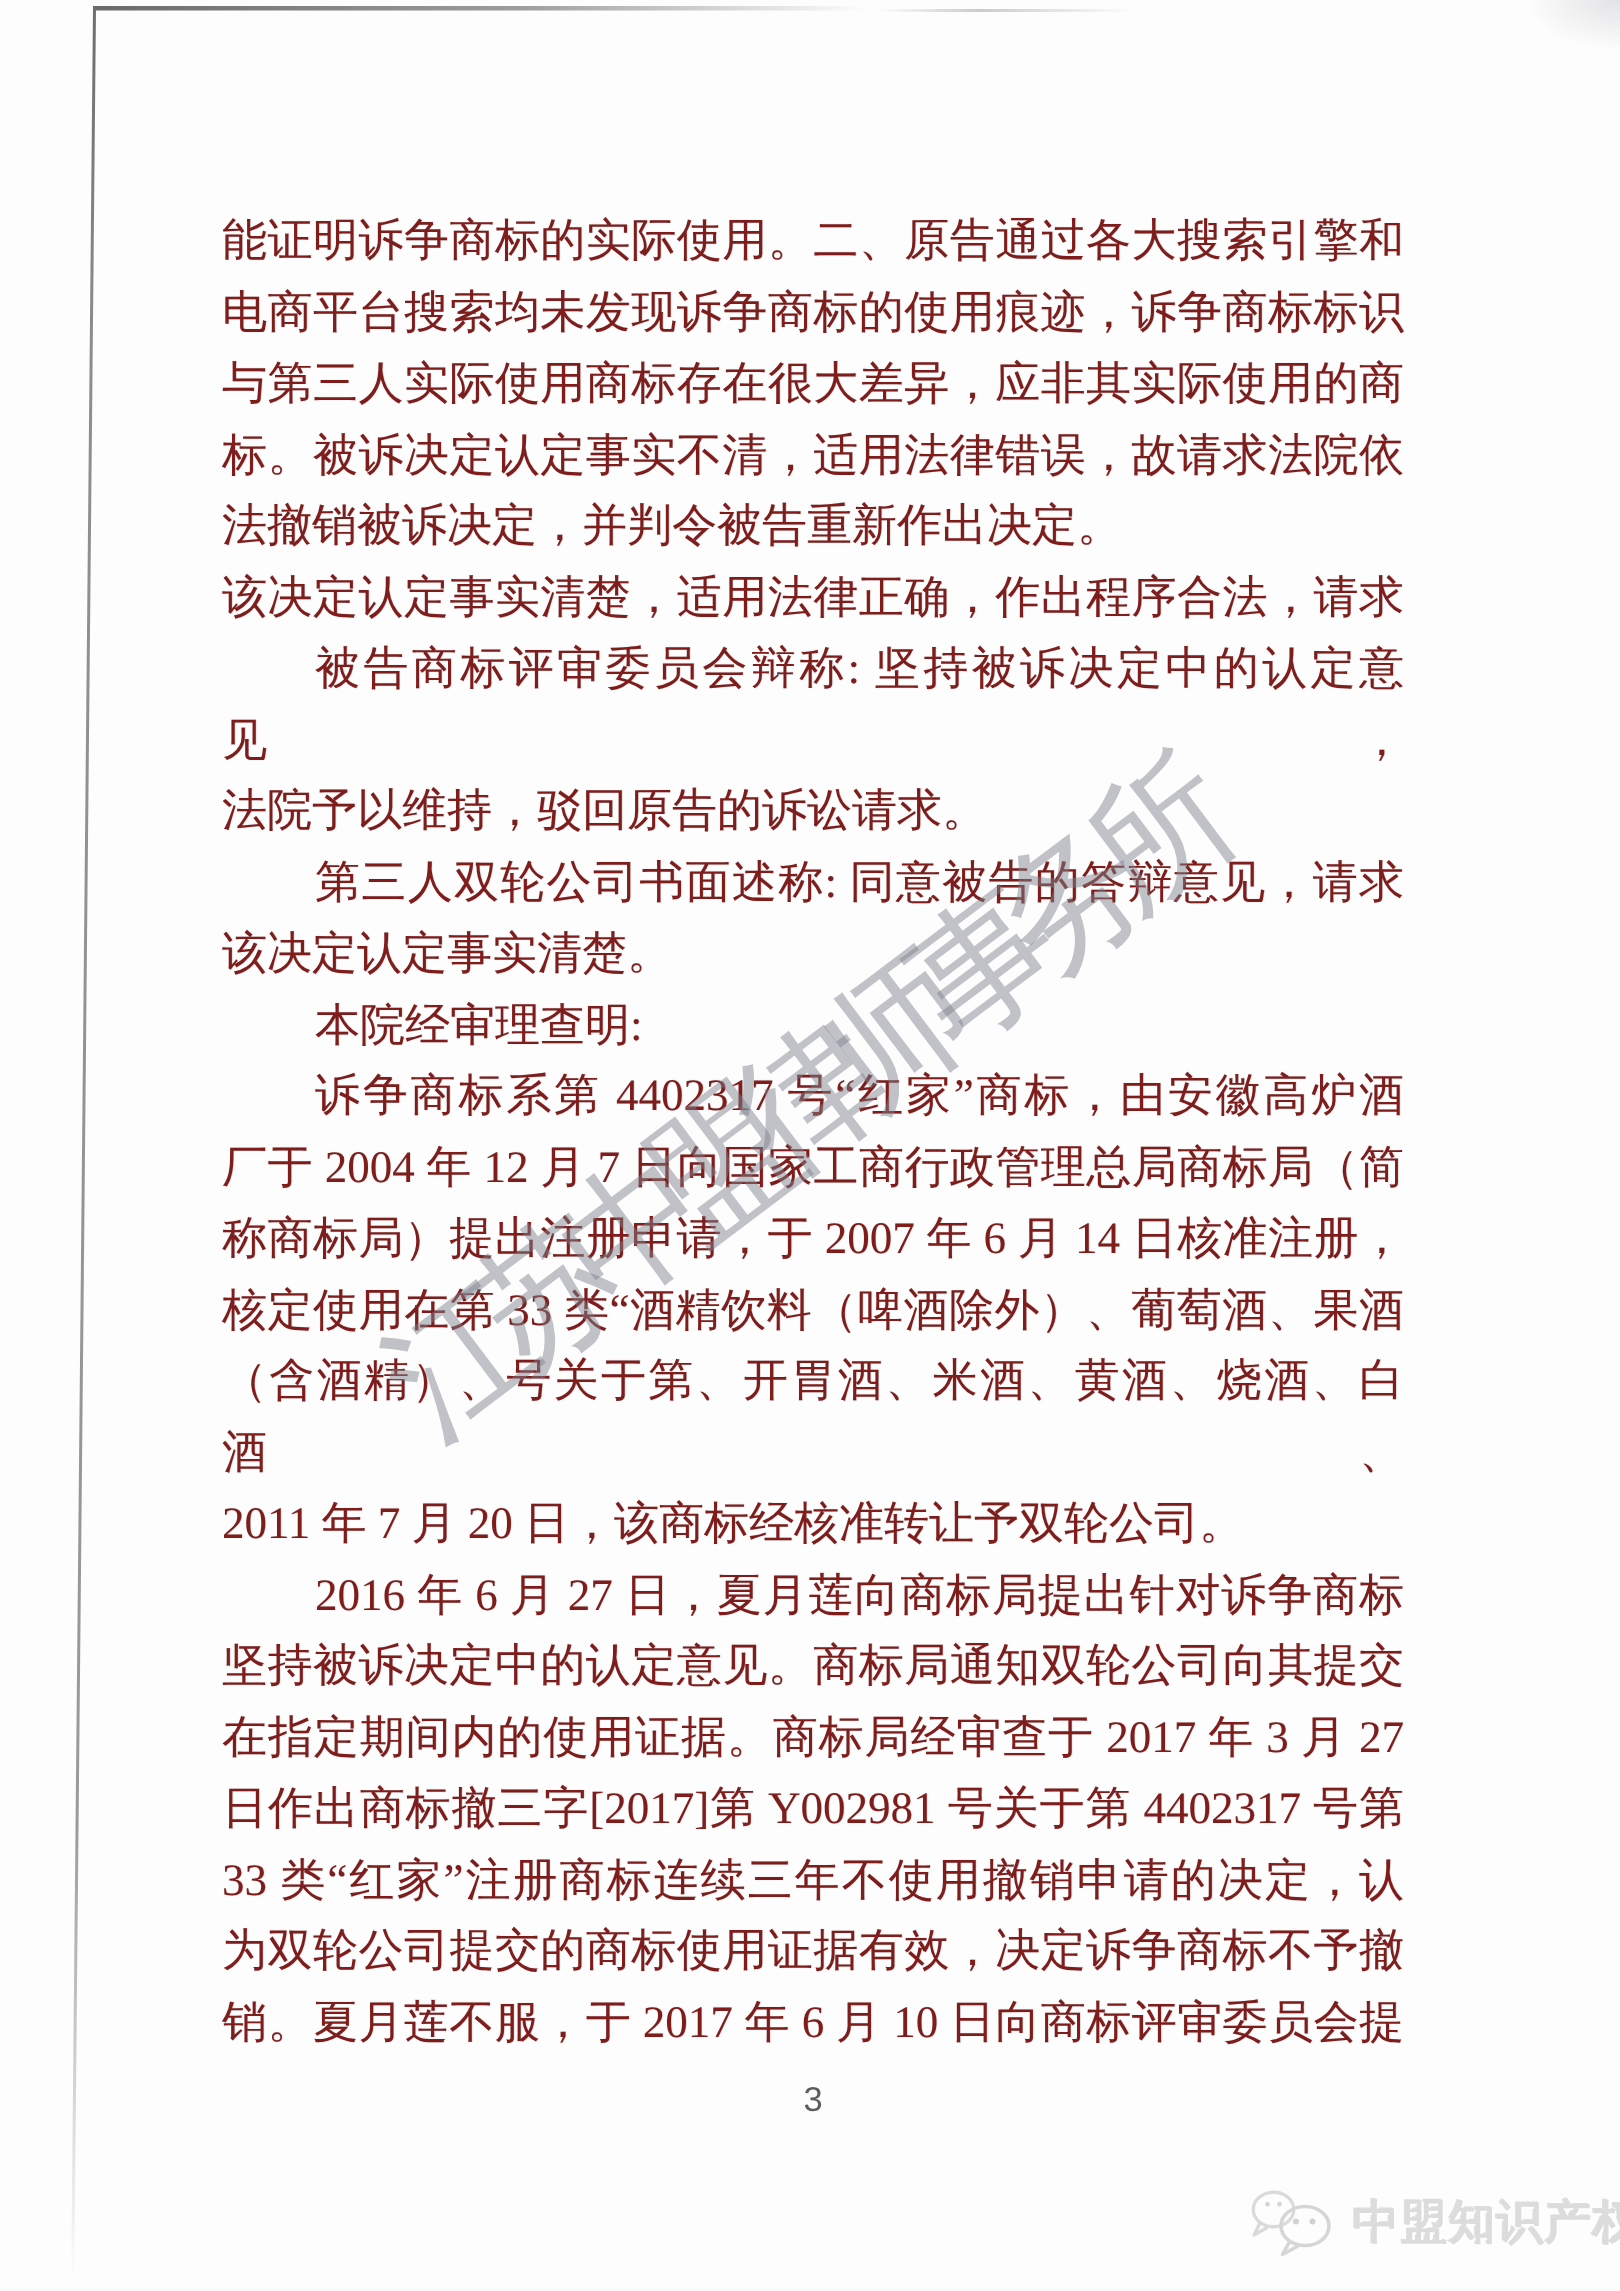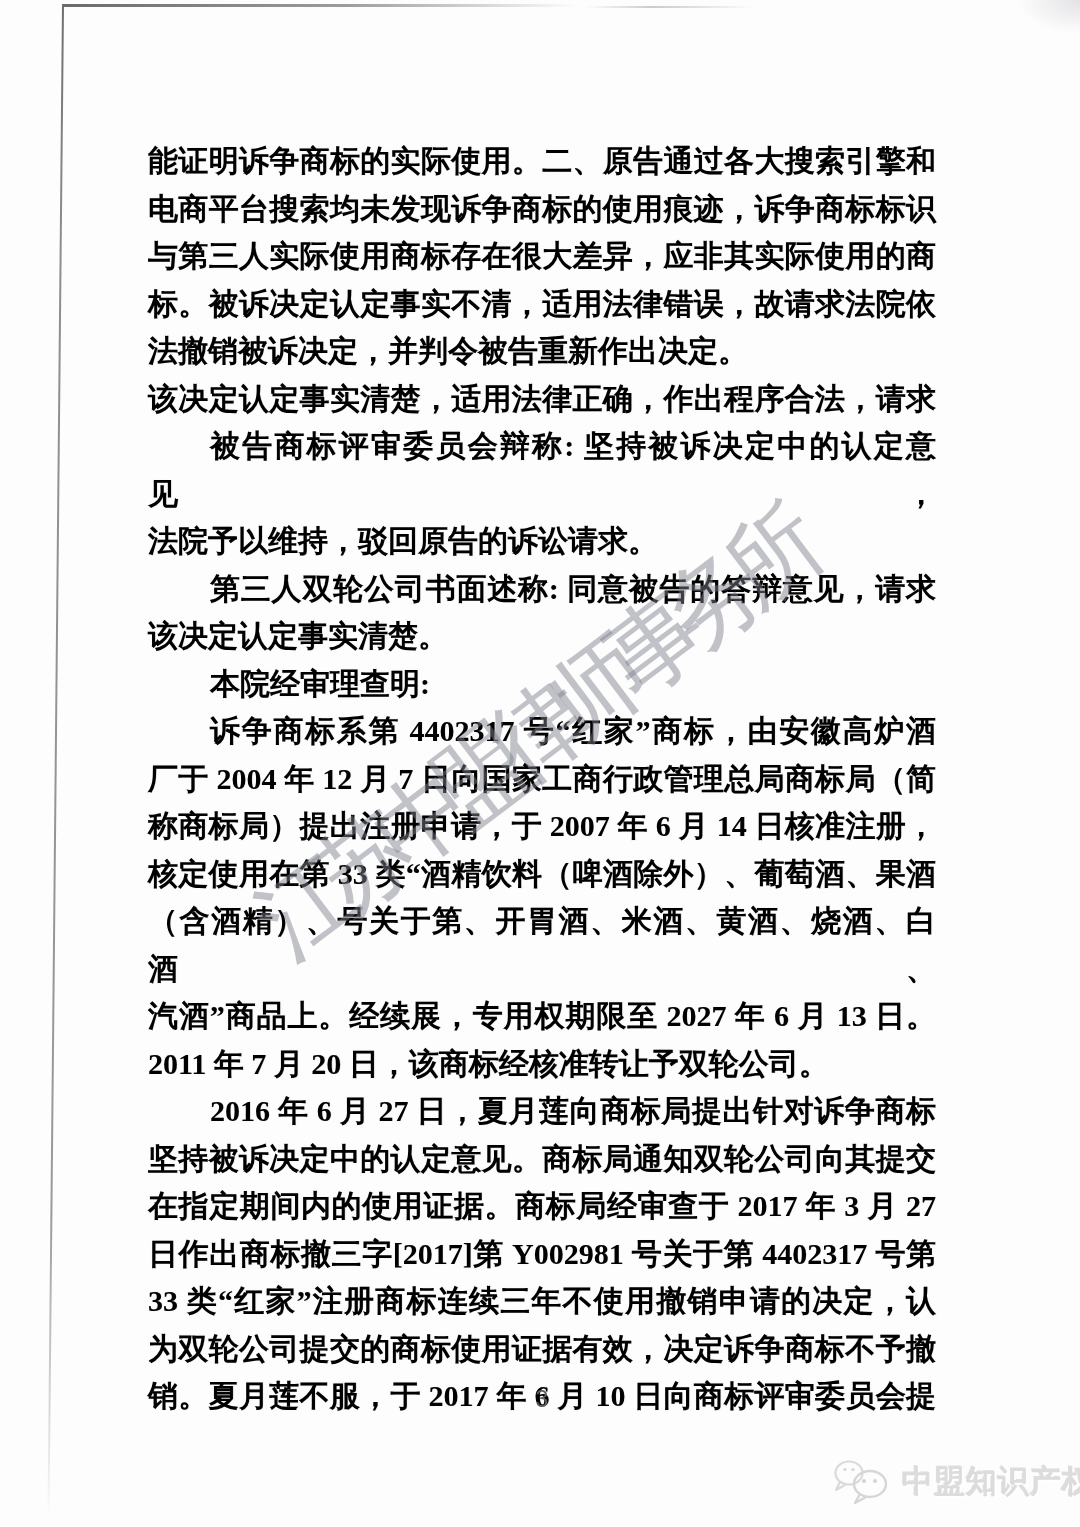--- a/index.html
+++ b/index.html
@@ -30,23 +30,22 @@
   .watermark {
     position:absolute; left:532px; top:738px;
     transform:translate(-50%,-50%) rotate(-37deg);
     font-size:95px; letter-spacing:-22px; line-height:1;
     color:rgba(126,129,141,0.48); white-space:nowrap;
     pointer-events:none; z-index:3; font-weight:400;
   }
   
   .content {
     position:absolute; left:148px; top:137px; width:788px; z-index:2;
-    font-size:30px; line-height:47.5px; color:#000000;
+    font-size:30px; line-height:47.5px; color:#7f1d1d;
     text-shadow:0.3px 0.3px 0.7px rgba(90,90,90,0.35);
-    font-weight:bold;
   }
   .line { text-align:justify; text-justify:inter-character; min-height:47.5px; }
   .line.fill { text-align-last:justify; }
   .line.indent { text-indent:62px; }
   
   .page-number {
     position:absolute; left:148px; width:788px; top:1386px;
     text-align:center; font-size:23px; color:#5d5d5d;
     font-family:"Liberation Sans","DejaVu Sans",sans-serif; z-index:2;
   }
@@ -85,21 +84,20 @@
       <div class="line fill indent">被告商标评审委员会辩称: 坚持被诉决定中的认定意见，</div>
       <div class="line">法院予以维持，驳回原告的诉讼请求。</div>
       <div class="line fill indent">第三人双轮公司书面述称: 同意被告的答辩意见，请求</div>
       <div class="line">该决定认定事实清楚。</div>
       <div class="line indent">本院经审理查明:</div>
       <div class="line fill indent">诉争商标系第 4402317 号“红家”商标，由安徽高炉酒</div>
       <div class="line fill">厂于 2004 年 12 月 7 日向国家工商行政管理总局商标局（简</div>
       <div class="line fill">称商标局）提出注册申请，于 2007 年 6 月 14 日核准注册，</div>
       <div class="line fill">核定使用在第 33 类“酒精饮料（啤酒除外）、葡萄酒、果酒</div>
       <div class="line fill">（含酒精）、号关于第、开胃酒、米酒、黄酒、烧酒、白酒、</div>
-      <div class="line fill">汽酒”商品上。经续展，专用权期限至 2027 年 6 月 13 日。</div>
       <div class="line">2011 年 7 月 20 日，该商标经核准转让予双轮公司。</div>
       <div class="line fill indent">2016 年 6 月 27 日，夏月莲向商标局提出针对诉争商标</div>
       <div class="line fill">坚持被诉决定中的认定意见。商标局通知双轮公司向其提交</div>
       <div class="line fill">在指定期间内的使用证据。商标局经审查于 2017 年 3 月 27</div>
       <div class="line fill">日作出商标撤三字[2017]第 Y002981 号关于第 4402317 号第</div>
       <div class="line fill">33 类“红家”注册商标连续三年不使用撤销申请的决定，认</div>
       <div class="line fill">为双轮公司提交的商标使用证据有效，决定诉争商标不予撤</div>
       <div class="line fill">销。夏月莲不服，于 2017 年 6 月 10 日向商标评审委员会提</div>
     </div>
 

